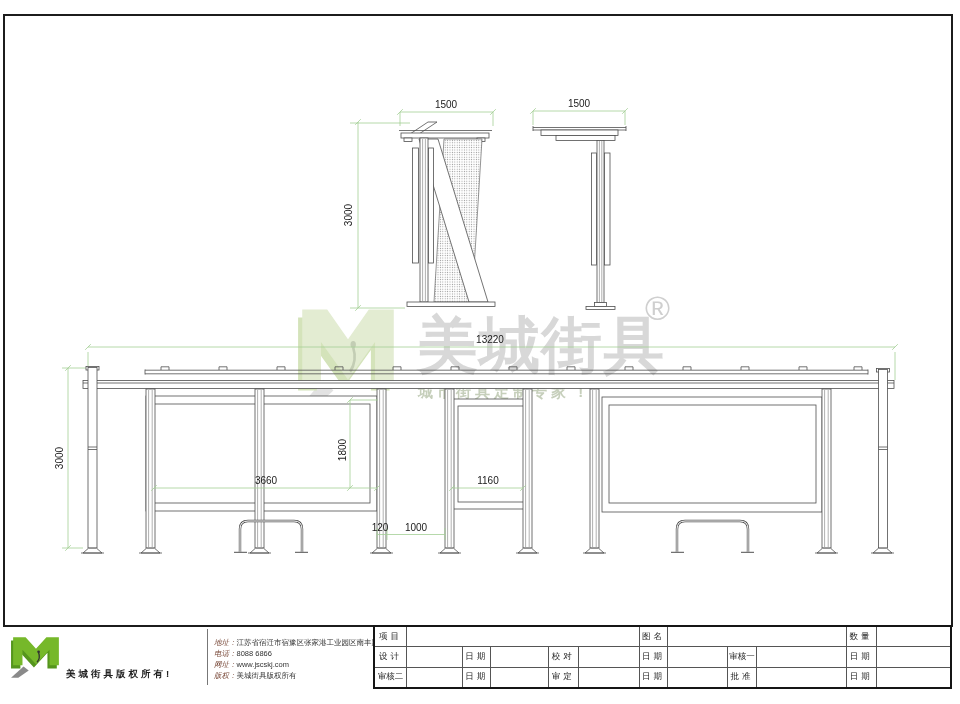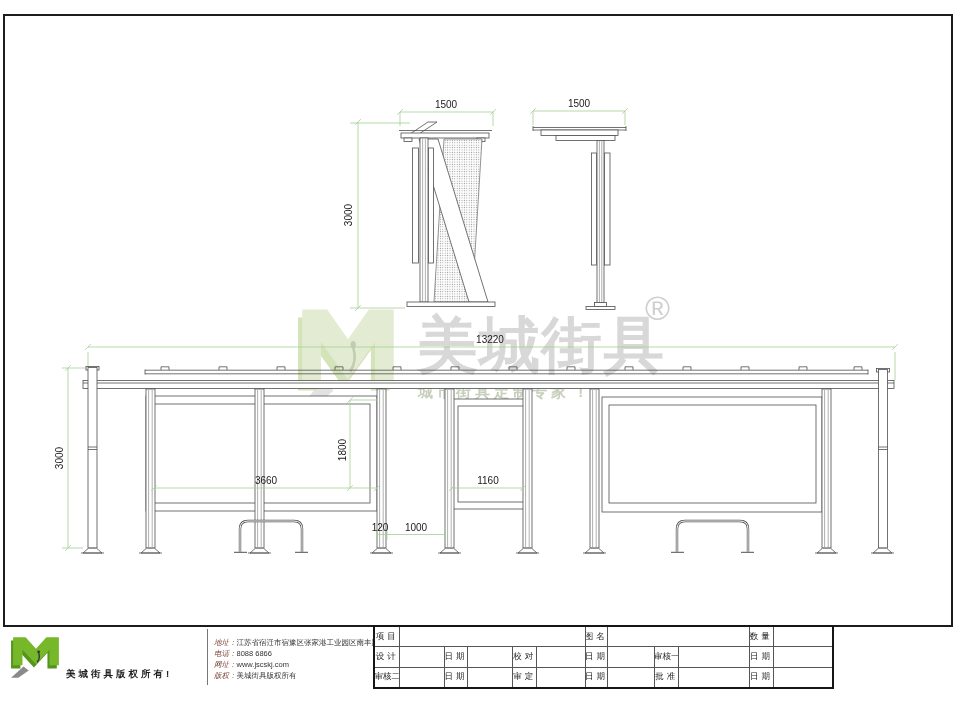--- a/index.html
+++ b/index.html
@@ -10,21 +10,21 @@
   
   .titlebar{position:absolute;left:3px;top:625px;width:950px;height:64px;border-top:2px solid #1c1c1c;box-sizing:border-box;background:#fff;}
   .logo-m{position:absolute;left:10px;top:632px;}
   .brand{position:absolute;left:64px;top:633px;font-size:30px;font-weight:bold;color:#111;letter-spacing:1px;white-space:nowrap;}
   .brand sup{font-size:12px;vertical-align:18px;}
   .brand-tag{position:absolute;left:66px;top:668px;font-size:9.5px;font-weight:bold;color:#222;letter-spacing:3px;white-space:nowrap;}
   .vdiv{position:absolute;left:207px;top:629px;width:1px;height:56px;background:#777;}
   .contact{position:absolute;left:214px;top:637px;width:158px;font-size:7.5px;line-height:11px;color:#333;white-space:nowrap;}
   .contact .lb{color:#7a4a3a;font-style:italic;}
   
-  .tb{position:absolute;left:373px;top:625px;width:461px;height:64px;border:2px solid #151515;box-sizing:border-box;background:#fff;display:flex;flex-direction:column;}
+  .tb{position:absolute;left:373px;top:625px;width:579px;height:64px;border:2px solid #151515;box-sizing:border-box;background:#fff;display:flex;flex-direction:column;}
   .tr{display:flex;flex:1;border-bottom:1px solid #555;}
   .tr:last-child{border-bottom:none;text-align:center;}
   .td{border-right:1px solid #555;height:100%;box-sizing:border-box;display:flex;align-items:center;justify-content:center;
       font-size:8.5px;color:#222;letter-spacing:3px;white-space:nowrap;overflow:hidden;}
   .td:last-child{border-right:none;}
   .td.blank{letter-spacing:0;}
 </style>
 </head>
 <body>
 

